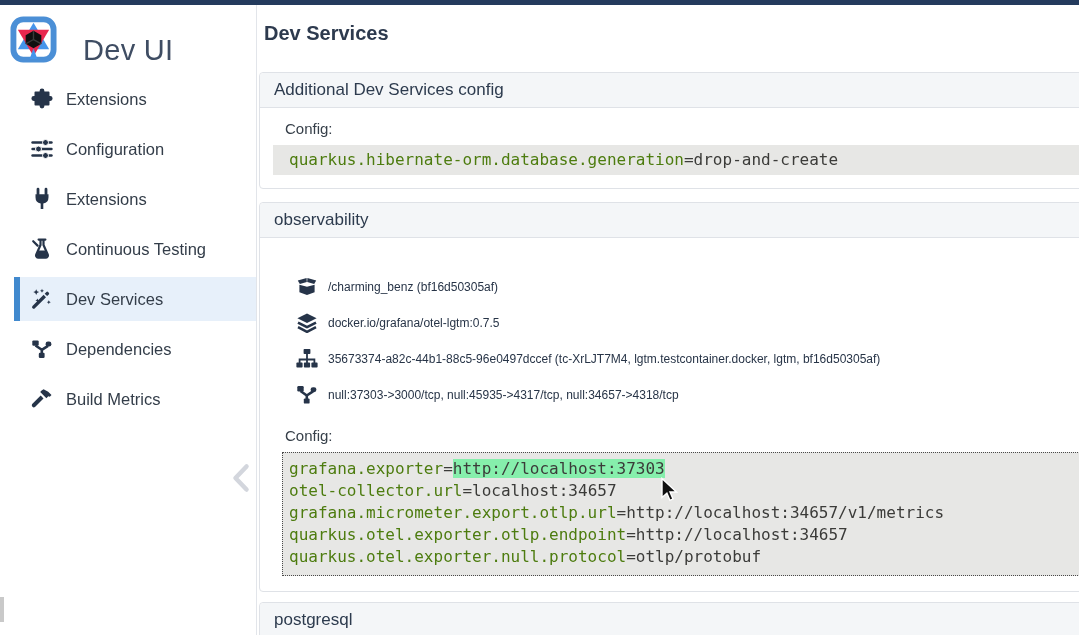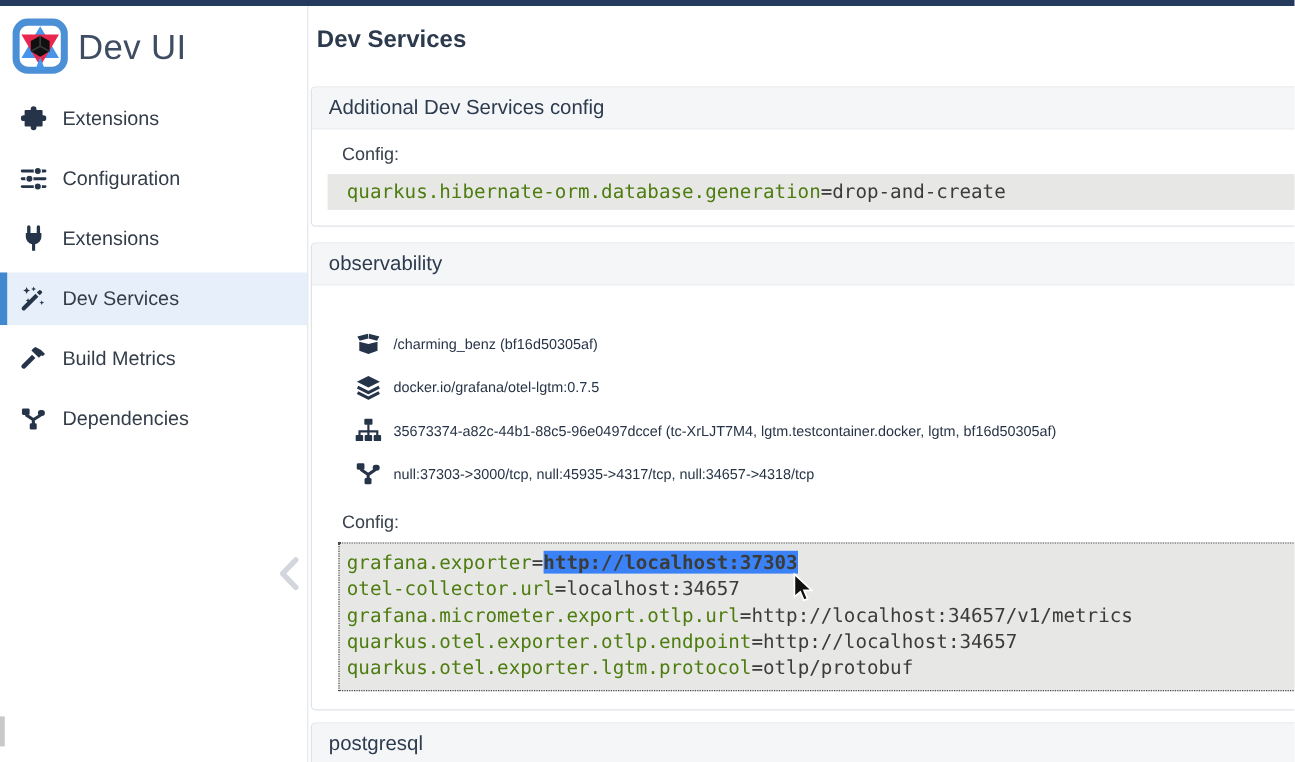--- a/index.html
+++ b/index.html
@@ -12,23 +12,23 @@
   #screen { position:absolute; inset:0; width:1079px; height:635px; overflow:hidden; background:#fff; }
 
   
   .topbar { position:absolute; top:0; left:0; width:1079px; height:5px; background:#243b5d; z-index:5; }
 
   
   .sidebar {
     position:absolute; top:5px; left:0; bottom:0; width:257px;
     background:#fff; border-right:1px solid #e2e5ea;
   }
-  .logo-row { display:flex; align-items:center; gap:8px; padding:9px 0 0 10px; height:62px; }
+  .logo-row { display:flex; align-items:flex-end; gap:26px; padding:9px 0 0 10px; height:62px; }
   .logo-row .brand { font-size:29px; color:#3f4d63; letter-spacing:.3px; }
-  .menu { margin-top:10px; }
+  .menu { margin-top:10px;padding-left:14px; }
   .menu-item {
     height:44px; margin-bottom:6px; display:flex; align-items:center;
     padding-left:15px; gap:11px; cursor:pointer;
   }
   .menu-item .mlabel { font-size:16.5px; color:#333d49; }
   .menu-item.selected { background:#e7f0fa; box-shadow: inset 6px 0 0 #4189ce; }
   .micon { width:26px; height:26px; display:flex; align-items:center; justify-content:center; flex:0 0 26px; }
   .micon svg { display:block; }
   .collapse-chevron { position:absolute; left:228px; top:456px; width:26px; height:34px; cursor:pointer; }
 
@@ -50,21 +50,21 @@
   .card-body { padding:12px 0 13px 13px; }
 
   .config-label { font-size:15px; color:#37404a; margin:0 0 8px 12px; }
   .code-block {
     background:#e7e7e5; font-family:"DejaVu Sans Mono", monospace;
     font-size:16px; line-height:22px; padding:4px 8px 4px 16px;
     white-space:nowrap; overflow:hidden;
   }
   .code-key { color:#4d7c0f; }
   .code-eq, .code-val { color:#3b3b39; }
-  .code-val.selected { background:#3b82f6;font-weight:bold; }
+  .code-val.selected { background:#86efac; }
 
   
   .obs-body { padding:31px 0 15px 13px; }
   .detail-row { display:flex; align-items:center; gap:9px; height:36px; margin-left:22px; }
   .detail-row .dicon { width:24px; height:24px; flex:0 0 24px; display:flex; align-items:center; justify-content:center; }
   .detail-row .dtext { font-size:12px; color:#273447; white-space:nowrap; }
   .obs-config-label { margin-top:14px; }
   .code-block.dotted {
     margin-left:9px; border:1px dotted #4a4a4a;
     padding:5px 8px 7px 6px;
@@ -129,57 +129,67 @@
       <div class="menu-item">
         <span class="micon">
           <svg width="24" height="24" viewBox="0 0 24 24">
             <path d="M8 2.2v5M16 2.2v5" stroke="#263449" stroke-width="2.8" stroke-linecap="round" fill="none"></path>
             <path d="M5.5 7.2h13v3a6.5 6.5 0 0 1-5.2 6.4V22h-2.6v-5.4A6.5 6.5 0 0 1 5.5 10.2z" fill="#263449"></path>
           </svg>
         </span>
         <span class="mlabel">Extensions</span>
       </div>
 
+      <div class="menu-item">
+        <span class="micon">
+          <svg width="24" height="24" viewBox="0 0 24 24">
+            <path d="M8.6 2.6h6.8M10.5 2.6v5.4L6.3 17.5a2.3 2.3 0 0 0 2.1 3.2h7.2a2.3 2.3 0 0 0 2.1-3.2L13.5 8V2.6" fill="none" stroke="#263449" stroke-width="2.2" stroke-linecap="round"></path>
+            <path d="M8.3 13.6h7.4l1.7 4.3a1.5 1.5 0 0 1-1.4 2H8a1.5 1.5 0 0 1-1.4-2z" fill="#263449"></path>
+            <path d="M3.2 4.2l4.4 4.4" stroke="#263449" stroke-width="2.2" stroke-linecap="round"></path>
+          </svg>
+        </span>
+        <span class="mlabel">Continuous Testing</span>
+      </div>
 
       <div class="menu-item selected">
         <span class="micon">
           <svg width="24" height="24" viewBox="0 0 24 24" fill="#263449">
             <path d="M4.9 21.3a1.7 1.7 0 0 1-2.4-2.4L13.6 7.8l2.4 2.4z"></path>
             <path d="M14.7 6.7l1.7-1.7a1.2 1.2 0 0 1 1.7 0l.7.7a1.2 1.2 0 0 1 0 1.7l-1.7 1.7z"></path>
             <path d="M6.2 2.2l.9 2 2 .9-2 .9-.9 2-.9-2-2-.9 2-.9z"></path>
             <path d="M12 1.8l.6 1.4 1.4.6-1.4.6-.6 1.4-.6-1.4-1.4-.6 1.4-.6z"></path>
             <path d="M7.4 11.4l.6 1.4 1.4.6-1.4.6-.6 1.4-.6-1.4-1.4-.6 1.4-.6z"></path>
             <path d="M18.8 13.2l.6 1.4 1.4.6-1.4.6-.6 1.4-.6-1.4-1.4-.6 1.4-.6z"></path>
           </svg>
         </span>
         <span class="mlabel">Dev Services</span>
       </div>
 
       <div class="menu-item">
         <span class="micon">
-          <svg width="24" height="24" viewBox="0 0 24 24" fill="#263449">
-            <path d="M11.6 3.4l2-1.2 4.6 2.5 3.3 3.3-1.7 1.7-1.5-.4-1.9 1.9-6.2-6.2z"></path>
-            <path d="M10.7 8.6l2.8 2.8-8.5 8.5a2 2 0 0 1-2.8-2.8z"></path>
-          </svg>
-        </span>
-        <span class="mlabel">Build Metrics</span>
-      </div>
-
-      <div class="menu-item">
-        <span class="micon">
           <svg width="24" height="24" viewBox="0 0 24 24">
             <path d="M5.5 8.5L11.8 12.8M11.8 12.8L18 8.8M11.8 12.8v4" stroke="#263449" stroke-width="2.6" fill="none"></path>
             <g fill="#263449">
               <rect x="2.3" y="3.4" width="6.4" height="5.4" rx="1.2"></rect>
               <rect x="15.6" y="4.6" width="5.8" height="5" rx="2.4"></rect>
               <rect x="8.8" y="15.8" width="5.8" height="5.2" rx="1.2"></rect>
             </g>
           </svg>
         </span>
         <span class="mlabel">Dependencies</span>
+      </div>
+
+      <div class="menu-item">
+        <span class="micon">
+          <svg width="24" height="24" viewBox="0 0 24 24" fill="#263449">
+            <path d="M11.6 3.4l2-1.2 4.6 2.5 3.3 3.3-1.7 1.7-1.5-.4-1.9 1.9-6.2-6.2z"></path>
+            <path d="M10.7 8.6l2.8 2.8-8.5 8.5a2 2 0 0 1-2.8-2.8z"></path>
+          </svg>
+        </span>
+        <span class="mlabel">Build Metrics</span>
       </div>
 
     </nav>
 
     <div class="collapse-chevron">
       <svg width="26" height="34" viewBox="0 0 26 34">
         <path d="M18.5 5.5L7.5 17l11 11.5" fill="none" stroke="#d3d6dd" stroke-width="4.5" stroke-linecap="round" stroke-linejoin="round"></path>
       </svg>
     </div>
   </aside>
@@ -262,21 +272,21 @@
           <div class="code-line">
             <span class="code-key">otel-collector.url</span><span class="code-eq">=</span><span class="code-val">localhost:34657</span>
           </div>
           <div class="code-line">
             <span class="code-key">grafana.micrometer.export.otlp.url</span><span class="code-eq">=</span><span class="code-val">http://localhost:34657/v1/metrics</span>
           </div>
           <div class="code-line">
             <span class="code-key">quarkus.otel.exporter.otlp.endpoint</span><span class="code-eq">=</span><span class="code-val">http://localhost:34657</span>
           </div>
           <div class="code-line">
-            <span class="code-key">quarkus.otel.exporter.lgtm.protocol</span><span class="code-eq">=</span><span class="code-val">otlp/protobuf</span>
+            <span class="code-key">quarkus.otel.exporter.null.protocol</span><span class="code-eq">=</span><span class="code-val">otlp/protobuf</span>
           </div>
         </div>
 
       </div>
     </section>
 
     <section class="card cut">
       <div class="card-header">postgresql</div>
     </section>
 

